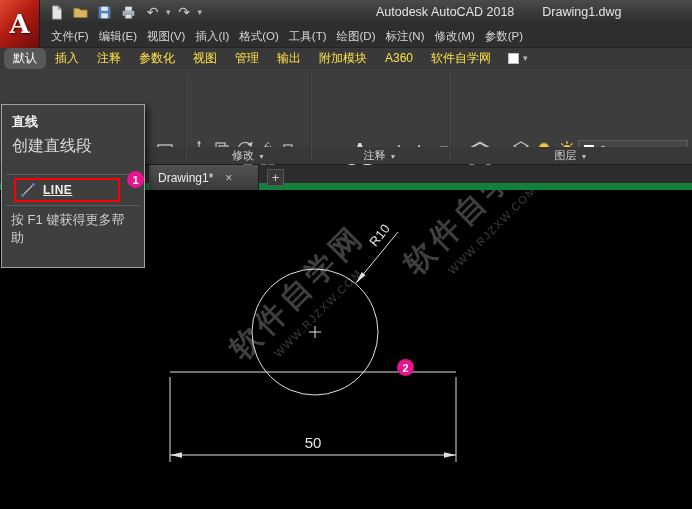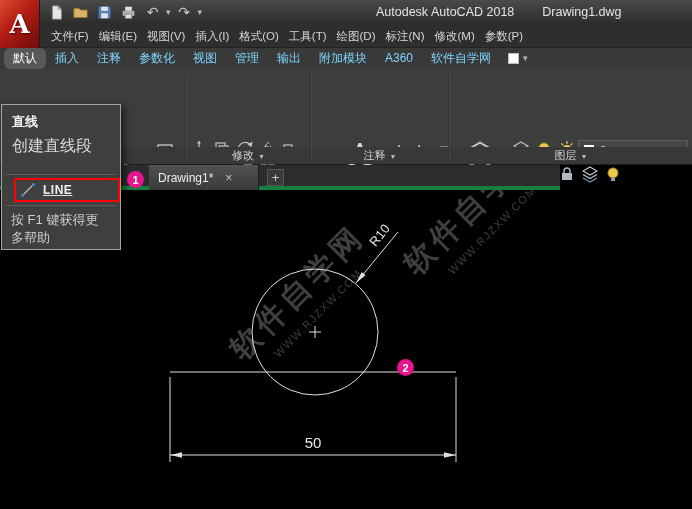--- a/index.html
+++ b/index.html
@@ -24,21 +24,21 @@
                align-items:center; color:#e4e4e4; font-size:12.5px; white-space:nowrap; }
 
   
   .menubar { position:absolute; left:0; top:24px; width:692px; height:24px; background:#2e2e2e;
              display:flex; align-items:flex-start; padding-left:46px; border-bottom:1px solid #232323; }
   .menu-item { padding:0 5px; color:#d6d6d6; font-size:11.5px; line-height:24px; white-space:nowrap; }
 
   
   .ribbon-tabs { position:absolute; left:0; top:48px; width:692px; height:21px; background:#393939;
                  display:flex; align-items:stretch; padding-left:4px; }
-  .rtab { padding:0 9px; color:#7dd3fc; font-size:12px; line-height:21px; white-space:nowrap; }
+  .rtab { padding:0 9px; color:#fde047; font-size:12px; line-height:21px; white-space:nowrap; }
   .rtab.active { background:#585858; color:#fff;border-radius:6px; }
   .tab-extra { display:flex; align-items:center; gap:4px; margin-left:8px; }
   .ws-icon { width:11px; height:11px; border:1px solid #bdbdbd; background:#fff; }
 
   
   .ribbon-body { position:absolute; left:0; top:69px; width:692px; height:96px; background:#3d3d3d;
                  border-bottom:1px solid #1d1d1d; }
   .pdiv { position:absolute; top:4px; bottom:4px; width:2px;
           background:linear-gradient(to right,#2b2b2b,#505050); }
   .plabel { position:absolute; bottom:0; height:17px; line-height:17px; font-size:11px;
@@ -53,41 +53,41 @@
   .stack-btn { position:absolute; text-align:center; color:#d8d8d8; font-size:11px; }
   .glyph-a { font-family:"DejaVu Serif",serif; font-size:31px; line-height:34px; color:#dadada; }
   .layer-combo { position:absolute; left:578px; top:71px; width:110px; height:19px; background:#474747;
                  border:1px solid #5d5d5d; display:flex; align-items:center; gap:6px; padding:0 5px;
                  color:#e2e2e2; font-size:11px; }
   .swatch { width:10px; height:10px; background:#ffffff; }
   .combo-spacer { flex:1; }
   .layer-row { position:absolute; display:flex; gap:5px; }
 
   
-  .doc-tabs { position:absolute; left:0; top:165px; width:560px; height:25px; background:#2c2c2c;
-              border-bottom:4px solid #15803d; }
+  .doc-tabs { position:absolute; left:0; top:165px; width:692px; height:25px; background:#2c2c2c;
+              border-bottom:7px solid #15803d; }
   .file-tab { position:absolute; left:149px; top:0; width:110px; height:25px;
               background:linear-gradient(#525252,#3a3a3a); color:#ececec; font-size:12px;
               display:flex; align-items:center; padding:0 9px; gap:12px; border-right:1px solid #1f1f1f; }
   .tab-close { color:#c3c3c3; font-size:12px; line-height:1; }
   .new-tab-btn { position:absolute; left:267px; top:4px; width:17px; height:17px; color:#cfcfcf;
                  font-size:13px; display:flex; align-items:center; justify-content:center;
                  background:#3a3a3a; border:1px solid #555; }
 
   
   .canvas { position:absolute; left:0; top:190px; width:692px; height:319px; background:#000; }
   .wm-big { font-size:30px; fill:#3f3f3f; letter-spacing:5px; font-weight:bold; }
   .wm-small { font-size:11px; fill:#3d3d3d; letter-spacing:1.5px; }
   .dim-text { font-size:15px; fill:#e6e6e6; }
   .rdim-text { font-size:13px; fill:#e6e6e6; }
 
   
-  .tooltip { position:absolute; left:1px; top:104px; width:120px; z-index:80; background:#3f3f3f;
+  .tooltip { position:absolute; left:1px; top:104px; width:144px; z-index:80; background:#3f3f3f;
              border:1px solid #a2a2a2; box-shadow:3px 3px 7px rgba(0,0,0,.6); color:#e0e0e0;
-             padding-bottom:0; }
+             padding-bottom:18px; }
   .tt-title { padding:8px 10px 0; font-size:13px; font-weight:bold; color:#f2f2f2; }
   .tt-desc  { padding:5px 10px 0; font-size:16px; color:#d8d8d8; }
   .tt-spacer { height:17px; }
   .tt-sep { height:1px; background:#5c5c5c; margin:0 4px; }
   .tt-line-row { margin:3px 10px 3px 12px; width:106px; height:24px; border:2px solid #ff0000;
                  display:flex; align-items:center; gap:7px; padding:0 4px;text-decoration:underline; }
   .tt-line-row svg { width:16px; height:16px; }
   .tt-cmd { font-size:12px; font-weight:bold; color:#f0f0f0; letter-spacing:.5px; }
   .tt-help { padding:5px 9px 2px; font-size:13px; color:#cdcdcd; }
 

